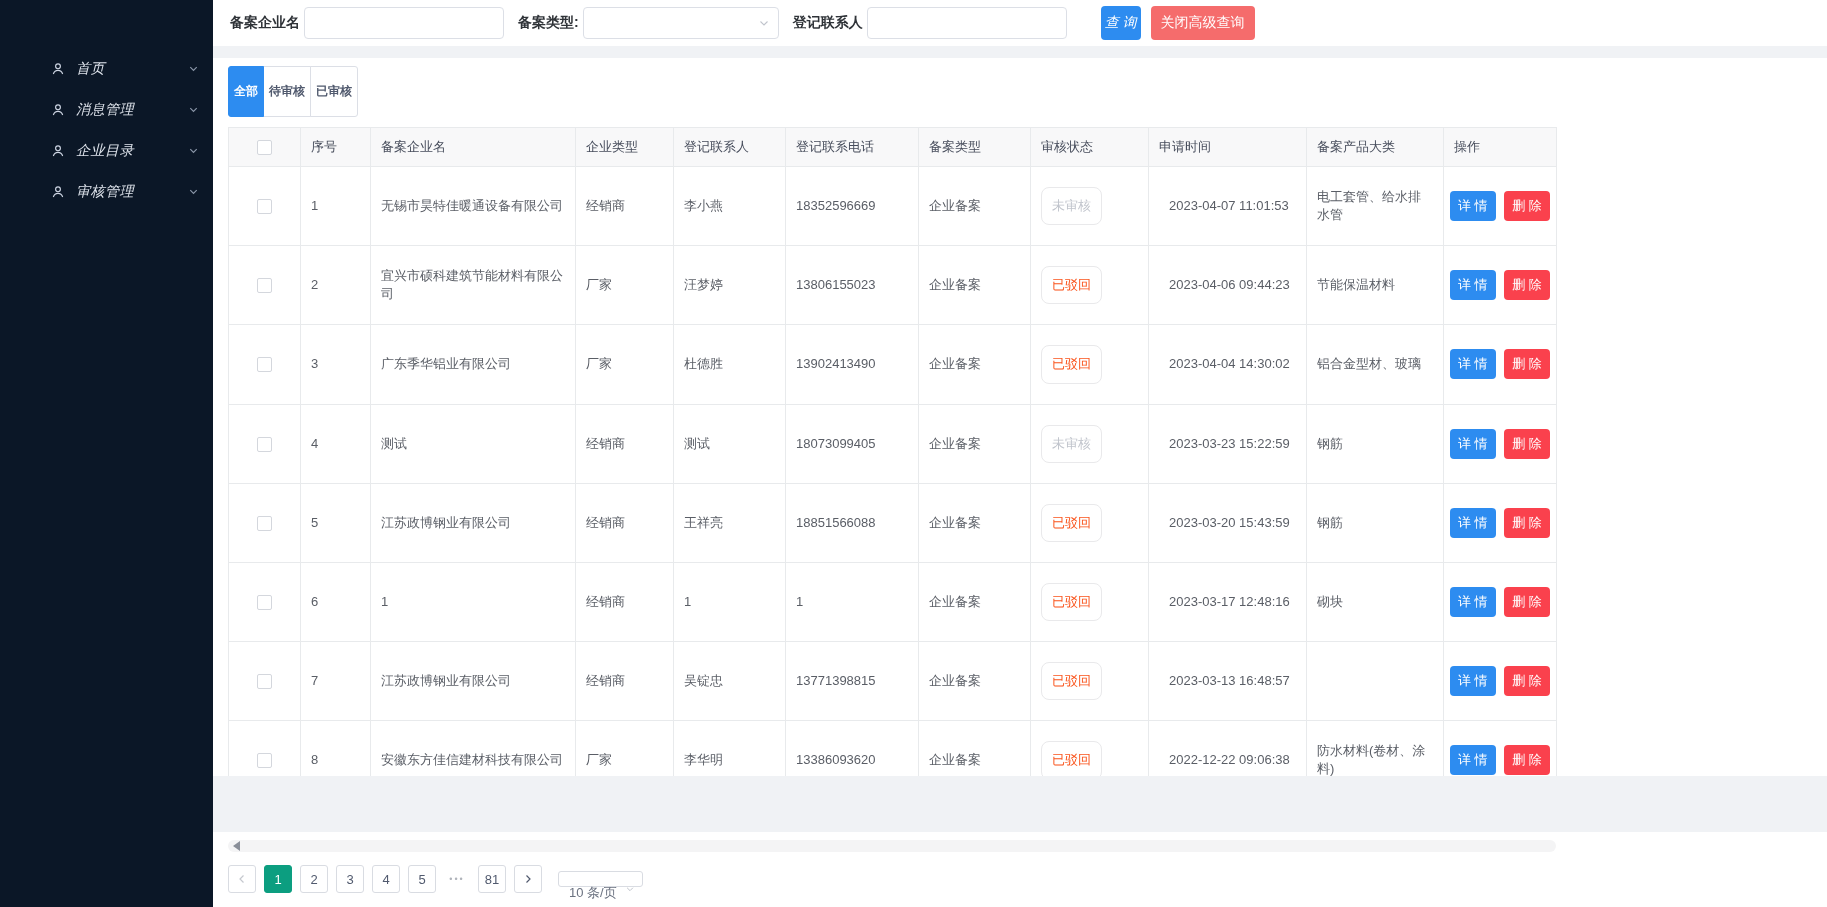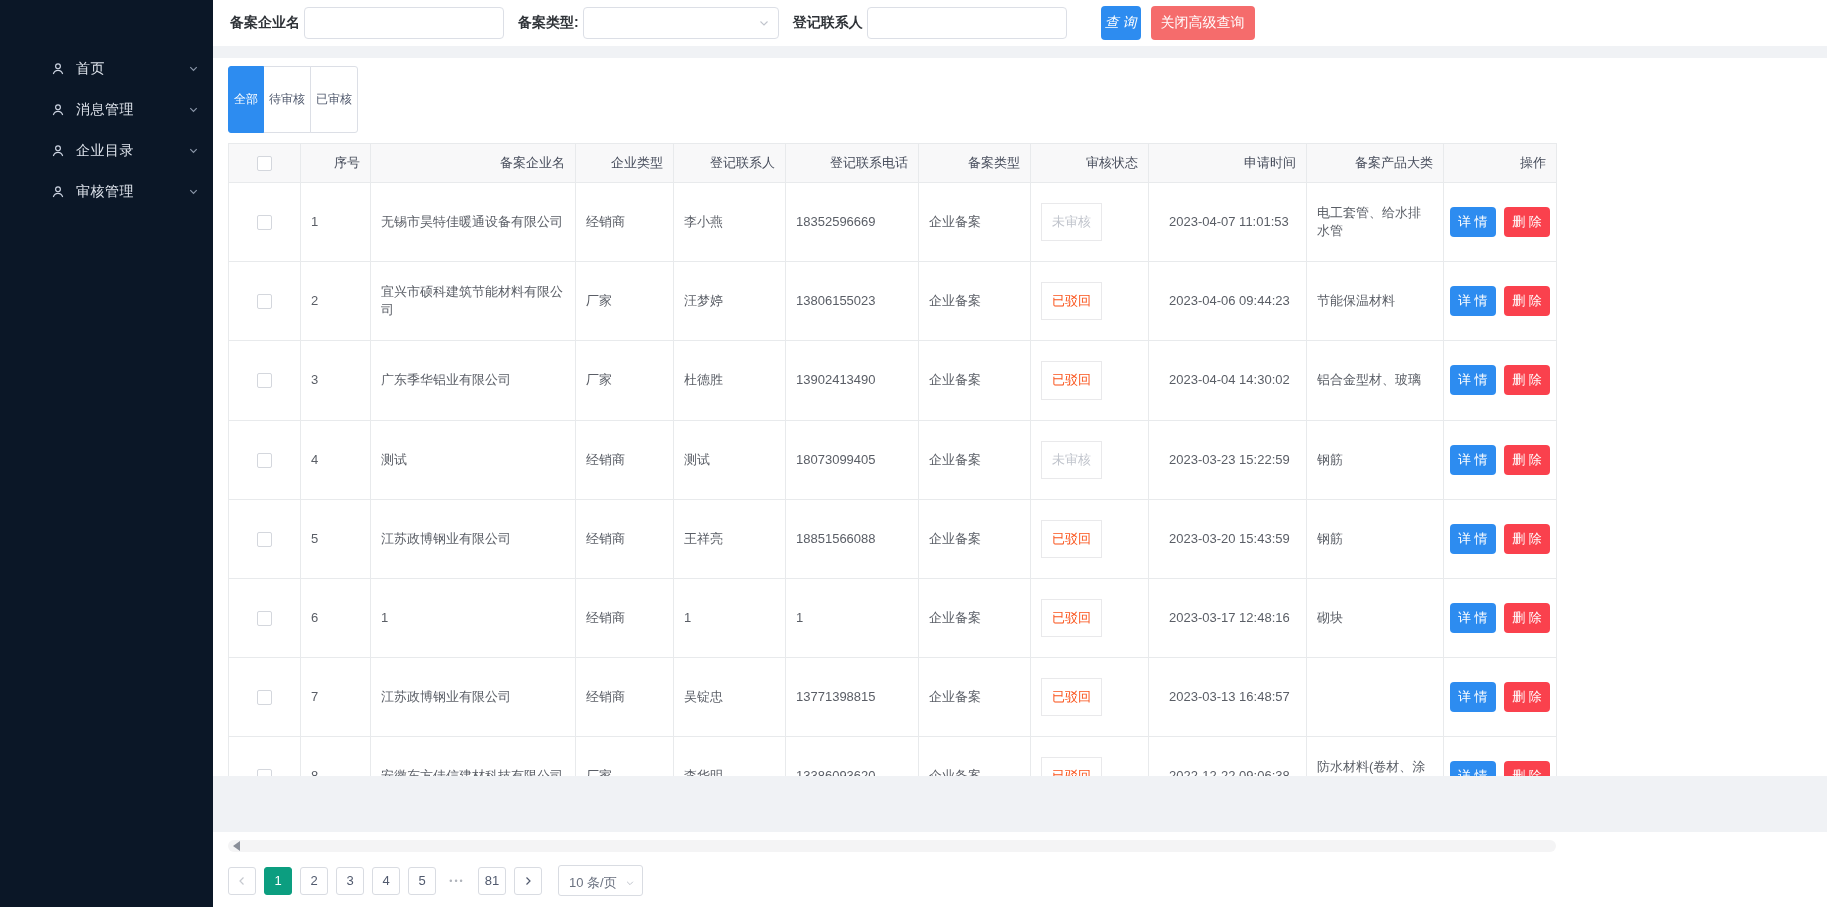--- a/index.html
+++ b/index.html
@@ -3,21 +3,21 @@
 <meta charset="utf-8">
 <style>
   * { margin:0; padding:0; box-sizing:border-box; }
   html,body { width:1827px; height:907px; overflow:hidden; }
   body { font-family:"Liberation Sans","DejaVu Sans",sans-serif; background:#f0f2f5; color:#515a6e; }
 
   .app { display:flex; width:1827px; height:907px; }
 
   
   .sidebar { width:213px; flex-shrink:0; background:var(--sidebar,#0b1727); padding-top:48px; }
-  .menu-item { display:flex; align-items:center; height:41px; padding:0 14px 0 50px; color:#dfe4ec; font-size:14px; cursor:pointer; }
+  .menu-item { display:flex; align-items:center; height:41px; padding:0 14px 0 50px; color:#dfe4ec; font-size:14px; cursor:pointer;font-style:italic; }
   .menu-item .mi-icon { width:16px; height:16px; display:inline-flex; color:#cfd6e4; }
   .menu-item .mi-label { margin-left:10px; letter-spacing:.5px; }
   .menu-item .mi-chevron { margin-left:auto; color:#8a96a8; display:inline-flex; }
 
   
   .main { flex:1; display:flex; flex-direction:column; min-width:0; }
 
   
   .filter-bar { background:#fff; height:46px; display:flex; align-items:center; padding:0 10px 0 17px; }
   .f-group { display:flex; align-items:center; margin-right:14px; }
@@ -28,54 +28,54 @@
   .f-select .sel-chevron { color:#c0c4cc; display:inline-flex; }
 
   .btn { border:none; border-radius:4px; color:#fff; font-family:inherit; cursor:pointer; white-space:nowrap; }
   .btn-query { background:var(--primary,#2d8cf0); font-size:14px; padding:8px 4px; margin-left:20px;font-style:italic; }
   .btn-close-adv { background:var(--soft-danger,#f56c6c); font-size:14px; padding:8px 10px; margin-left:10px; }
 
   
   .panel { background:#fff; margin-top:12px; height:718px; padding:8px 15px 0; overflow:hidden; }
 
   .tabs { display:flex; }
-  .tab { font-size:12px; padding:24px 5px; border:1px solid #dcdfe6; background:#fff; color:#515a6e; margin-left:-1px; cursor:pointer; position:relative; }
+  .tab { font-size:12px; padding:16px 5px; border:1px solid #dcdfe6; background:#fff; color:#515a6e; margin-left:-1px; cursor:pointer; position:relative;font-weight:bold; }
   .tab:first-child { margin-left:0; border-radius:3px 0 0 3px; }
   .tab:last-child { border-radius:0 3px 3px 0; }
   .tab.active { background:var(--primary,#2d8cf0); border-color:var(--primary,#2d8cf0); color:#fff; z-index:1; }
 
   table { border-collapse:collapse; table-layout:fixed; width:1328px; margin-top:10px; font-size:13px; color:#5a5e66; }
   th,td { border:1px solid #e8eaec; text-align:left; vertical-align:middle; }
-  th { background:#f8f8f9; color:#464c5b; font-weight:500; padding:10px;text-align:right; }
+  th { background:#f8f8f9; color:#464c5b; font-weight:500; padding:10px; }
   td { padding:20px 10px; line-height:1.4; word-break:break-all; }
   .td-cb { text-align:center; padding:10px 0; }
   td.td-cb { padding:20px 0; }
   .cb { display:inline-block; width:15px; height:15px; border:1px solid #d4d7dd; border-radius:2px; background:#fff; cursor:pointer; vertical-align:middle; }
   .td-time { white-space:nowrap; padding:20px 4px 20px 20px; }
-  .tag { display:inline-block; border:1px solid #e9e9eb; border-radius:0; background:#fff; padding:9px 10px; font-size:13px; white-space:nowrap; }
+  .tag { display:inline-block; border:1px solid #e9e9eb; border-radius:8px; background:#fff; padding:9px 10px; font-size:13px; white-space:nowrap; }
   .tag.pending { color:var(--pending,#c0c4cc); }
   .tag.rejected { color:var(--rejected,#fa541c); }
   .td-ops { padding:20px 6px; white-space:nowrap; }
   .btn-op { font-size:13px; padding:6px 8px; border-radius:4px; }
   .btn-detail { background:var(--primary,#2d8cf0); margin-right:5px; }
   .btn-delete { background:var(--danger,#fa414d); }
 
   
   .bottom-bar { margin-top:56px; background:#fff; flex:1; padding:8px 15px 0; }
   .hscroll { width:1328px; height:12px; background:#f4f4f5; border-radius:6px; display:flex; align-items:center; cursor:pointer; }
   .hs-arrow { width:0; height:0; border-top:5px solid transparent; border-bottom:5px solid transparent; border-right:7px solid #8a8f99; margin-left:5px; }
 
   .pagination { display:flex; align-items:center; margin-top:13px; gap:8px; font-size:13px; color:#515a6e; }
   .page-group { display:flex; align-items:center; gap:8px; }
   .pg-btn { min-width:28px; height:28px; border:1px solid #d9dce2; border-radius:3px; background:#fff; display:inline-flex; align-items:center; justify-content:center; font:inherit; color:#515a6e; cursor:pointer; padding:0 4px; }
   .pg-btn.active { background:var(--teal,#0c9e80); border-color:var(--teal,#0c9e80); color:#fff; }
   .pg-btn.disabled { color:#c5c8ce; cursor:default; }
   .pg-arrow { display:inline-flex; }
   .pg-ellipsis { color:#b0b4bb; width:26px; text-align:center; font-size:9px; letter-spacing:2px; }
-  .pg-size { height:31px; border:1px solid #d9dce2; border-radius:3px; background:#fff; display:flex; align-items:center; padding:4px 7px 0 10px; gap:8px; color:#6b7280; cursor:pointer; margin-left:8px; }
+  .pg-size { height:16px; border:1px solid #d9dce2; border-radius:3px; background:#fff; display:flex; padding:12px 7px 0 10px; gap:8px; color:#6b7280; cursor:pointer; margin-left:8px; }
   .pg-size .sel-chevron { color:#c0c4cc; display:inline-flex; }
 </style>
 </head>
 <body>
 
 <div class="app">
 
   <aside class="sidebar">
     <nav id="sidebar-menu">
   <div class="menu-item">

